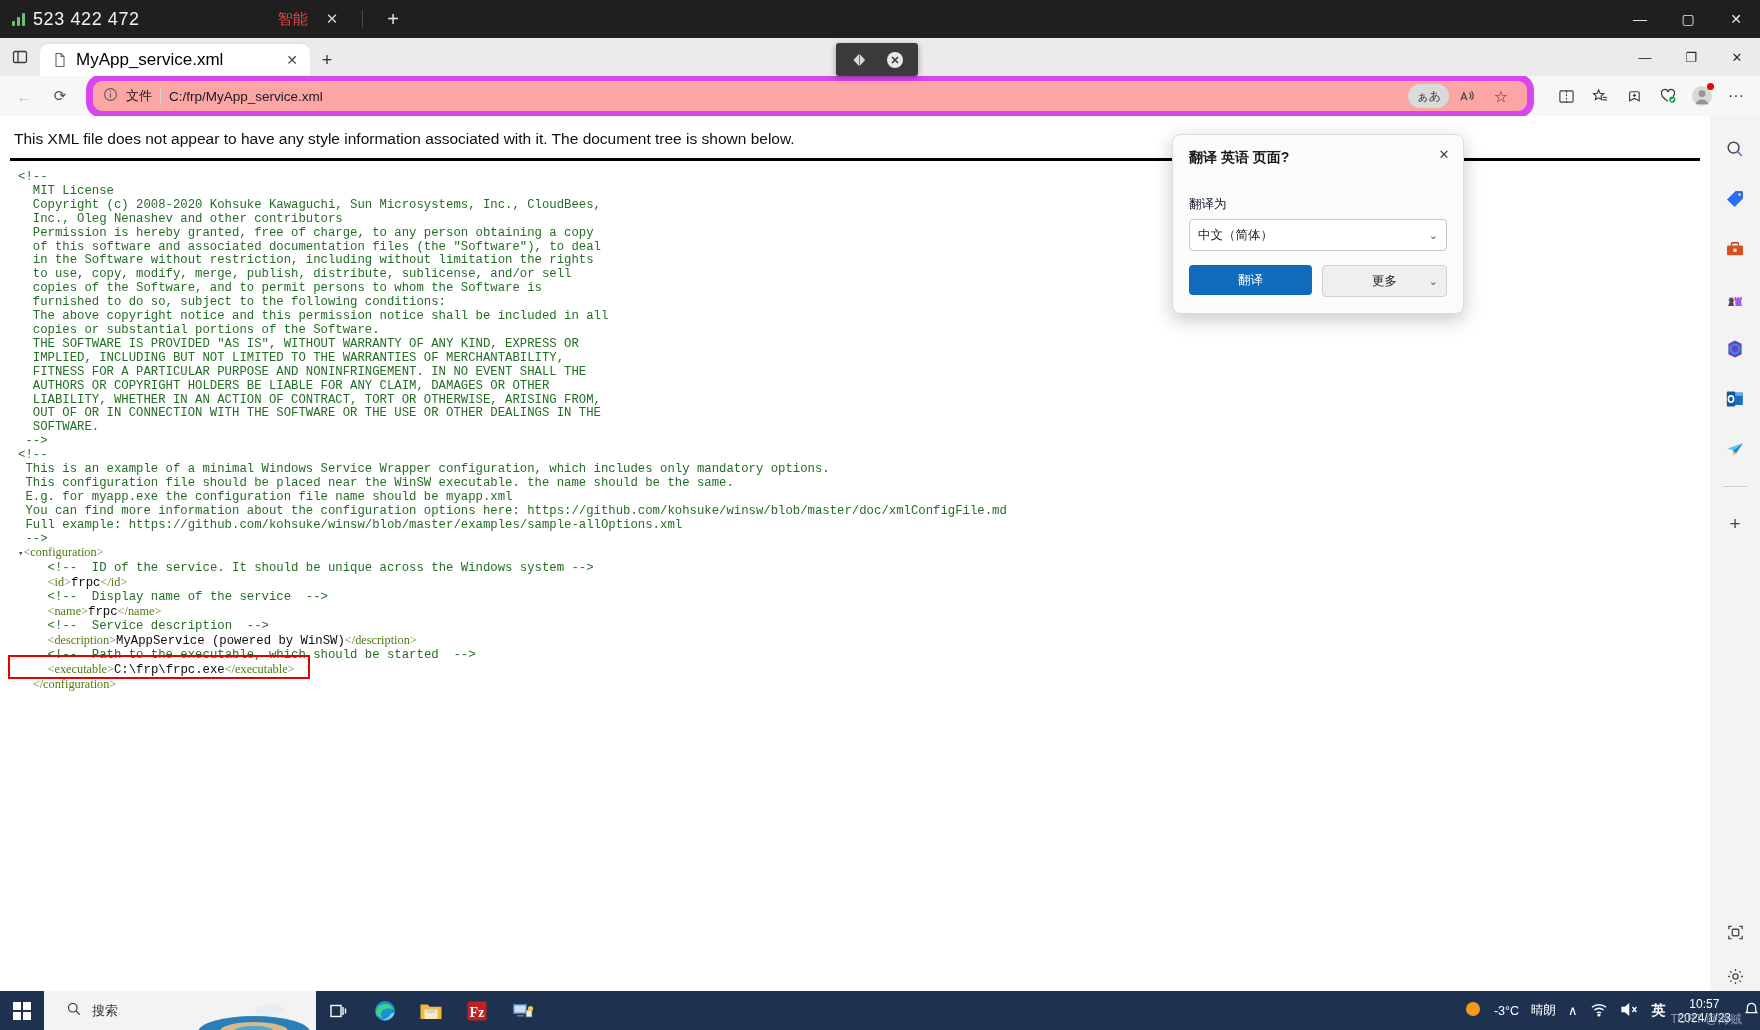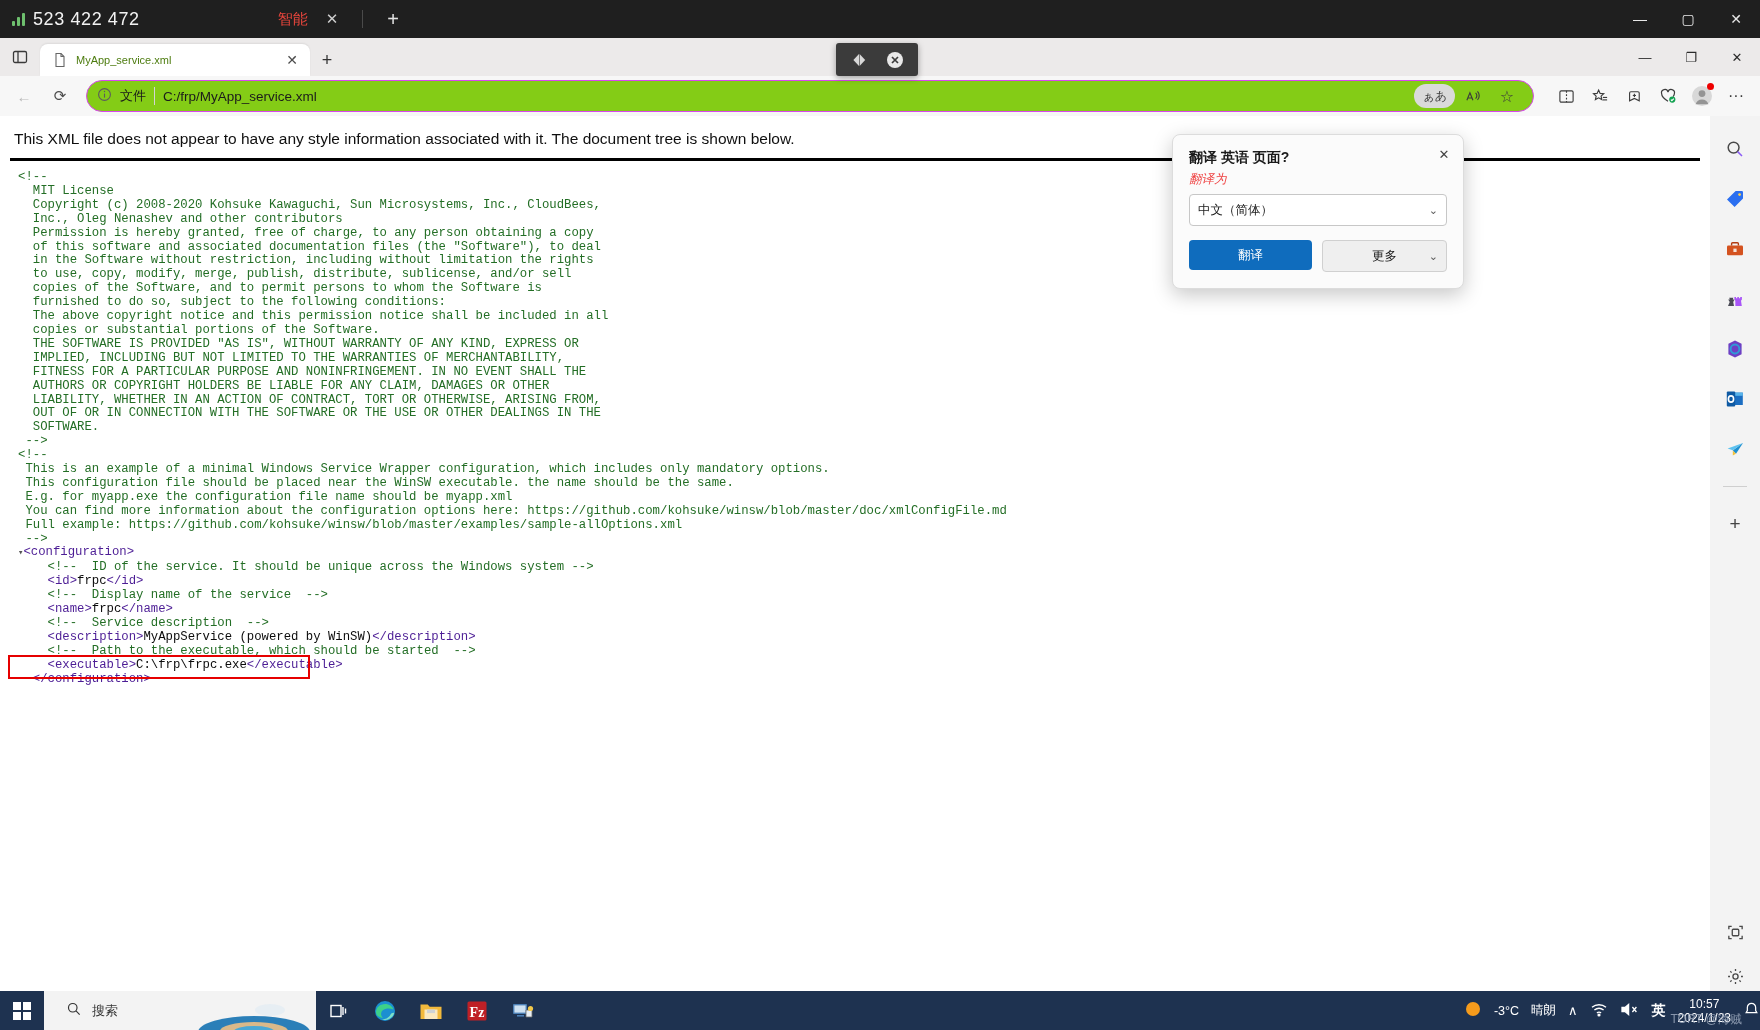--- a/index.html
+++ b/index.html
@@ -31,36 +31,36 @@
   
   #browser{position:absolute;left:0;top:38px;width:1760px;height:953px;background:#f1f1f1;}
   #tabstrip{height:38px;display:flex;align-items:flex-end;background:#eceaea;position:relative;}
   #tab-list-btn{width:40px;height:38px;display:flex;align-items:center;justify-content:center;cursor:pointer;}
   .tab{
     height:32px;min-width:250px;max-width:250px;background:#fff;border-radius:8px 8px 0 0;
     display:flex;align-items:center;padding:0 8px 0 12px;gap:8px;cursor:pointer;
     box-shadow:0 -1px 2px rgba(0,0,0,.07);
   }
   .tab .fav{width:16px;height:16px;flex:0 0 16px;}
-  .tab .ttl{font-size:11px;color:#4d7c0f;white-space:nowrap;overflow:hidden;text-overflow:ellipsis;flex:1;}
+  .tab .ttl{font-size:17px;color:#000000;white-space:nowrap;overflow:hidden;text-overflow:ellipsis;flex:1;}
   .tab .tx{font-size:14px;color:#4c4c4c;width:20px;text-align:center;}
   #newtab{width:34px;height:32px;display:flex;align-items:center;justify-content:center;
       font-size:18px;color:#333;cursor:pointer;}
   #win-ctl{position:absolute;right:0;top:0;display:flex;}
   #win-ctl div{width:46px;height:38px;display:flex;align-items:center;justify-content:center;
       font-size:13px;color:#2b2b2b;cursor:pointer;}
 
   
   #navbar{height:40px;background:#f7f7f7;display:flex;align-items:center;padding:0 8px;gap:4px;}
   .navbtn{width:32px;height:32px;border-radius:4px;display:flex;align-items:center;justify-content:center;
       color:#4d4d4d;font-size:15px;cursor:pointer;}
   .navbtn.dis{color:#b9b9b9;}
   #omnibox{
-    flex:1;height:30px;background:#84cc16;border-radius:16px;display:flex;align-items:center;
-    padding:0 10px;gap:8px;border:1px solid #d946ef;margin:0 6px;
+    flex:1;height:30px;background:#fca5a5;border-radius:16px;display:flex;align-items:center;
+    padding:0 10px;gap:8px;border:7px solid #d946ef;margin:0 6px;
   }
   #omni-kind{font-size:13px;color:#1b1b1b;}
   #omni-div{width:1px;height:18px;background:#d4d4d4;}
   #omni-url{font-size:13.5px;color:#1b1b1b;flex:1;}
   #omni-right{display:flex;align-items:center;gap:2px;}
   .pill{height:24px;padding:0 8px;border-radius:12px;background:#dadada;display:flex;align-items:center;
       font-size:12px;color:#3b3b3b;cursor:pointer;}
   #toolend{display:flex;align-items:center;gap:2px;padding-left:6px;}
   .tbtn{width:32px;height:32px;border-radius:4px;display:flex;align-items:center;justify-content:center;
       color:#3c3c3c;cursor:pointer;position:relative;}
@@ -69,21 +69,21 @@
   
   #page{position:absolute;left:0;top:78px;width:1710px;height:875px;background:#fff;overflow:hidden;}
   #xml-note{font-size:15.5px;color:#0f0f0f;padding:14px 14px 10px 14px;}
   #xml-rule{height:3px;background:#000;margin:0 10px 10px 10px;}
   #xml-body{
     font-family:"Liberation Mono","DejaVu Sans Mono",monospace;
     font-size:12.3px;line-height:13.9px;white-space:pre;padding:0 0 0 18px;color:#000;
     position:relative;
   }
   .cmt{color:#236e25;}
-  .tag{color:#4c1d95;}
+  .tag{color:#4d7c0f;font-family:Liberation Serif, serif;}
   .txt{color:#0b0b0b;}
   .tri{color:#555;font-size:9px;}
   #hl-box{
     position:absolute;left:5px;top:616px;width:305px;height:22px;
     border:2px solid #e60000;pointer-events:none;
   }
 
   
   #rail{position:absolute;right:0;top:78px;width:50px;height:875px;background:#f3f3f3;
       display:flex;flex-direction:column;align-items:center;padding-top:16px;gap:16px;}
@@ -94,21 +94,21 @@
 
   
   #translate-popup{
     position:absolute;left:1172px;top:96px;width:258px;background:#fbfbfb;
     border:1px solid #dcdcdc;border-radius:8px;box-shadow:0 6px 20px rgba(0,0,0,.22);
     padding:14px 16px 16px 16px;
   }
   #tp-title{font-size:14px;font-weight:bold;color:#1b1b1b;}
   #tp-close{position:absolute;right:8px;top:8px;width:22px;height:22px;border-radius:4px;
       display:flex;align-items:center;justify-content:center;font-size:13px;color:#444;cursor:pointer;}
-  #tp-label{font-size:12.5px;color:#ef4444;margin-top:4px;font-style:italic;}
+  #tp-label{font-size:12.5px;color:#0f172a;margin-top:29px;}
   #tp-select{
     margin-top:6px;height:30px;background:#fff;border:1px solid #c7c7c7;border-radius:4px;
     display:flex;align-items:center;padding:0 8px;font-size:12.5px;color:#1b1b1b;cursor:pointer;
   }
   #tp-select .chev{margin-left:auto;color:#5a5a5a;font-size:11px;}
   #tp-actions{display:flex;gap:10px;margin-top:14px;}
   #tp-translate{flex:1;height:30px;background:#0f6cbd;color:#fff;border-radius:4px;
       display:flex;align-items:center;justify-content:center;font-size:12.5px;cursor:pointer;}
   #tp-more{flex:1;height:30px;background:#efefef;border:1px solid #d0d0d0;border-radius:4px;
       display:flex;align-items:center;justify-content:center;font-size:12.5px;color:#1b1b1b;

